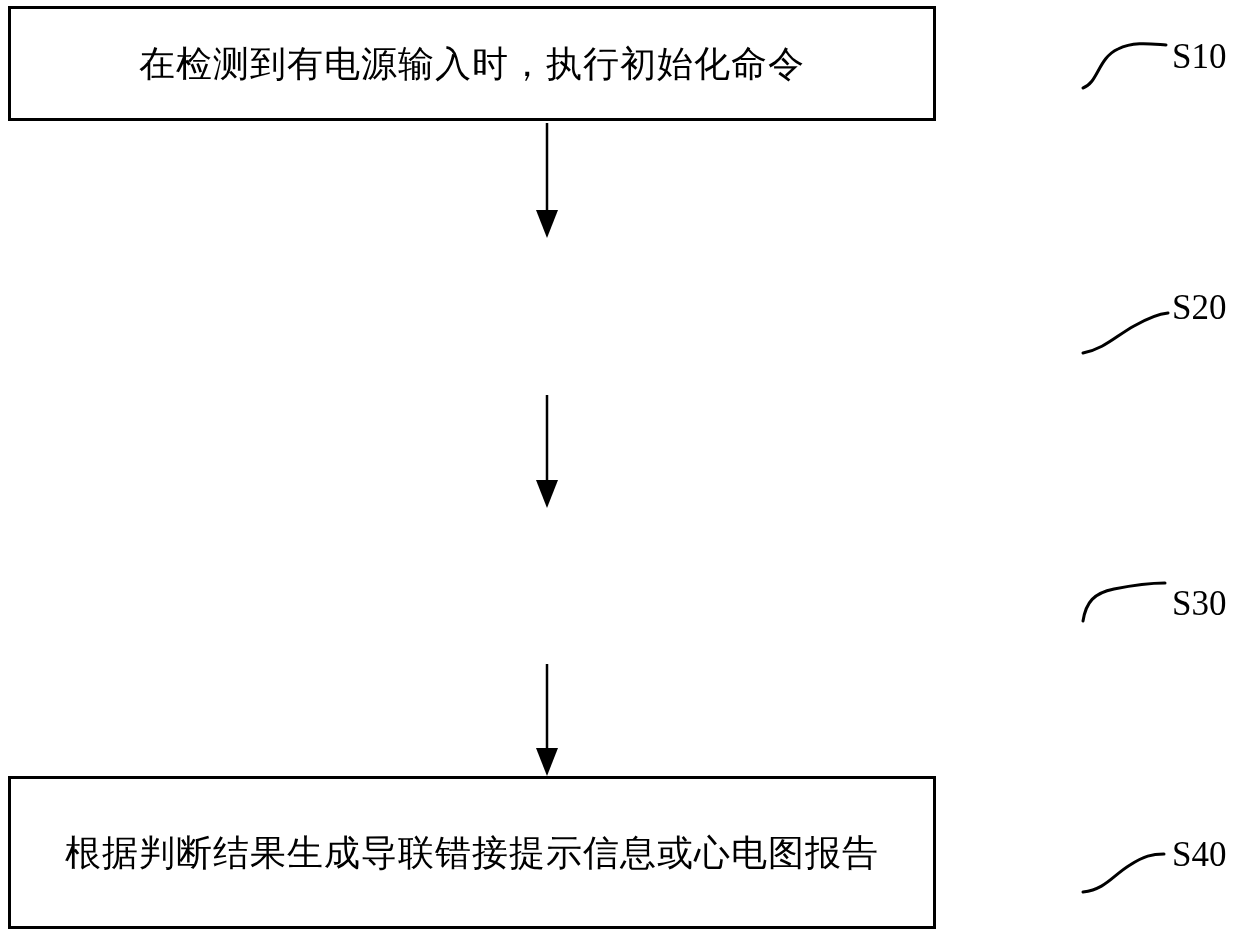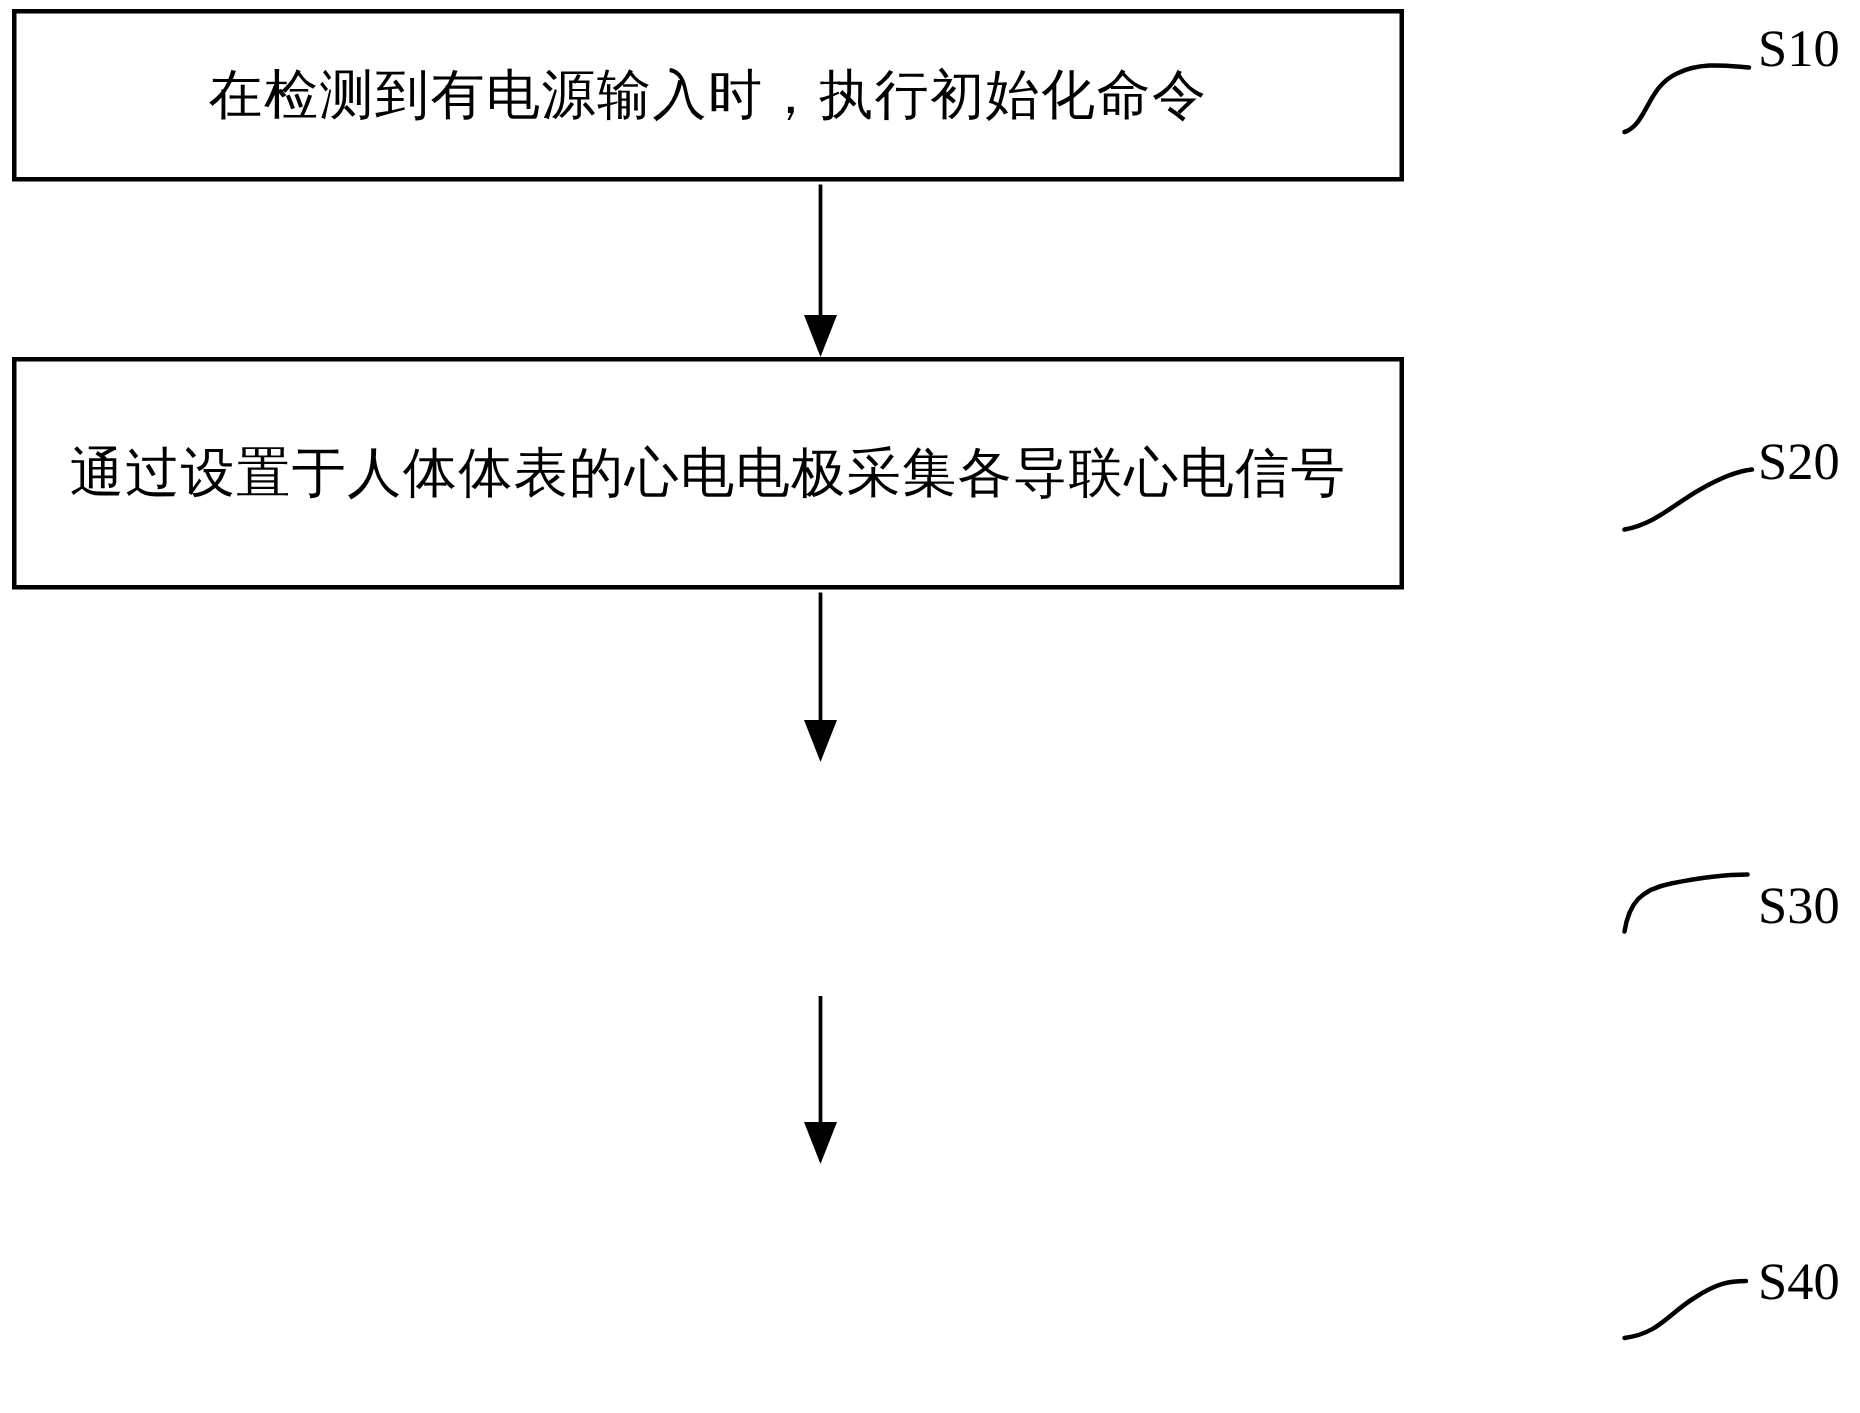--- a/index.html
+++ b/index.html
@@ -40,21 +40,21 @@
 
   .step-label {
     position: absolute;
     left: 1172px;
     font-family: "Liberation Serif", serif;
     font-size: 35px;
     color: #000000;
     line-height: 1;
     white-space: nowrap;
   }
-  .label-s10 { top: 15px;  }
+  .label-s10 { top: 39px;  }
   .label-s20 { top: 290px; }
   .label-s30 { top: 566px; margin-top: 20px; }
   .label-s40 { top: 837px; }
 
   .connector-overlay {
     position: absolute;
     top: 0;
     left: 0;
     width: 1240px;
     height: 942px;
@@ -63,25 +63,25 @@
 </style>
 </head>
 <body>
 
 <div class="figure-canvas">
 
   <div class="flow-box box-s10">
     <span class="step-text">在检测到有电源输入时，执行初始化命令</span>
   </div>
 
-  <div class="flow-box box-s20">
-    <span class="step-text">通过设置于人体体表的心电电极采集各导联心电信号</span>
-  </div>
 
 
+  <div class="flow-box box-s40">
+    <span class="step-text">根据判断结果生成导联错接提示信息或心电图报告</span>
+  </div>
 
   <div class="step-label label-s10">S10</div>
   <div class="step-label label-s20">S20</div>
   <div class="step-label label-s30">S30</div>
   <div class="step-label label-s40">S40</div>
 
   <svg class="connector-overlay" width="1240" height="942" viewBox="0 0 1240 942" xmlns="http://www.w3.org/2000/svg">
 
     <g>
       <line x1="547" y1="123" x2="547" y2="213" stroke="#000000" stroke-width="2.5"></line>

